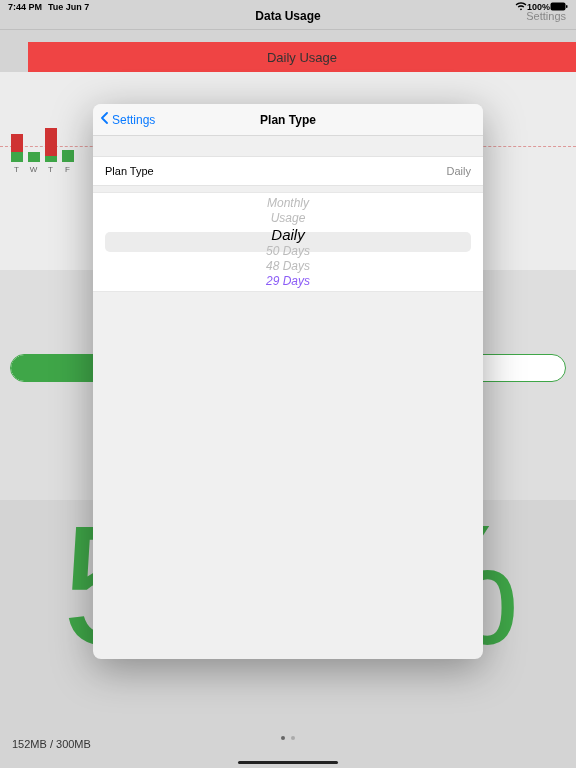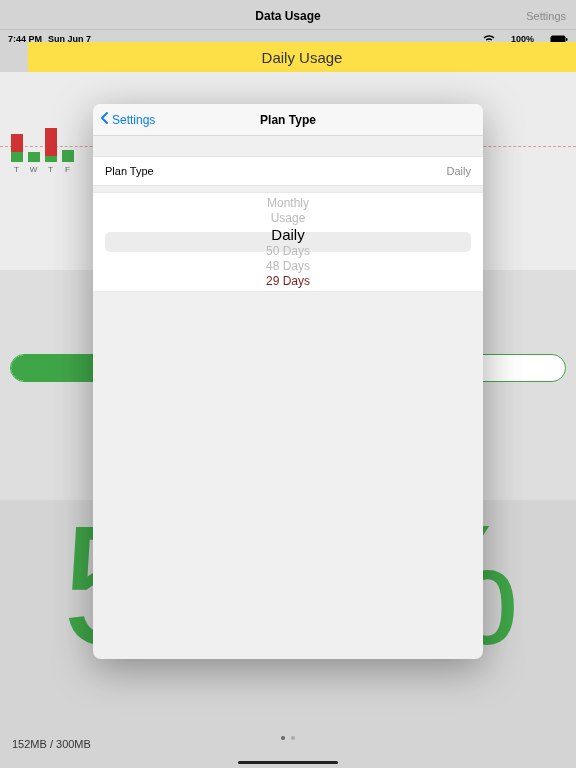--- a/index.html
+++ b/index.html
@@ -1,30 +1,30 @@
 <!DOCTYPE html>
 <html><head>
 <meta charset="utf-8">
 <style>
   * { box-sizing: border-box; margin: 0; padding: 0; }
   html, body { width: 576px; height: 768px; overflow: hidden; font-family: -apple-system, "Helvetica Neue", Arial, sans-serif; }
   body { background: #d4d4d4; position: relative; }
 
   
-  .status-bar { position: absolute; top:0; left:0; right:0; height:14px; display:flex; align-items:center; justify-content:space-between; padding:0 8px; font-size:9px; font-weight:600; color:#000;margin-top:32px; }
+  .status-bar { position: absolute; top:0; left:0; right:0; height:14px; display:flex; align-items:center; justify-content:space-between; padding:0 8px; font-size:9px; font-weight:600; color:#000; }
   .status-left { display:flex; gap:6px; }
-  .status-right { display:flex; align-items:center; gap:16px; }
+  .status-right { display:flex; align-items:flex-start; gap:0; }
   .wifi-icon svg, .battery-icon svg { display:block; }
 
   
   .nav-header { position:absolute; top:2px; left:0; right:0; height:28px; display:flex; align-items:center; justify-content:center; border-bottom:1px solid #bfbfbf; }
   .nav-title { font-size:12px; font-weight:600; }
   .nav-settings { position:absolute; right:10px; font-size:11px; color:#888; }
 
-  .sub-header { position:absolute; top:42px; left:0; right:0; height:30px; display:flex; align-items:center; justify-content:center; background:#fde047; font-size:15px; color:#333;margin-left:28px; }
+  .sub-header { position:absolute; top:42px; left:0; right:0; height:30px; display:flex; align-items:center; justify-content:center; background:#ef4444; font-size:13px; color:#333;margin-left:28px; }
 
   
   .chart-area { position:absolute; top:72px; left:0; right:0; height:198px; background:#ececec; }
   .chart-bars { position:absolute; left:10px; bottom:96px; display:flex; gap:4px; align-items:flex-end; }
   .bar-col { width:13px; display:flex; flex-direction:column; align-items:center; }
   .bar-red { width:12px; background:#cf3333; }
   .bar-green { width:12px; background:#3fa648; }
   .bar-label { font-size:8px; color:#666; margin-top:3px; }
   .dashed-line { position:absolute; left:0; right:0; top:74px; border-top:1px dashed #d99; }
 
@@ -48,34 +48,34 @@
   .modal-backdrop { position:absolute; inset:0; }
   .modal { position:absolute; top:104px; left:93px; width:390px; height:555px; background:#f0f0f0; border-radius:8px; box-shadow:0 10px 40px rgba(0,0,0,0.35); overflow:hidden; }
   .modal-header { height:32px; background:#f7f7f7; border-bottom:1px solid #d9d9d9; display:flex; align-items:center; justify-content:center; position:relative; }
   .modal-back { position:absolute; left:6px; display:flex; align-items:center; color:#0a7aff; font-size:12px; gap:1px; }
   .modal-back svg { width:12px; height:12px; }
   .modal-title { font-size:12px; font-weight:600; }
 
   .row { height:30px; background:#fff; border-top:1px solid #e3e3e3; border-bottom:1px solid #e3e3e3; display:flex; align-items:center; justify-content:space-between; padding:0 12px; font-size:11px; margin-top:20px; }
   .row-value { color:#8a8a8a; }
 
-  .picker { margin-top:6px; background:#fff; border-top:1px solid #e7e7e7; border-bottom:1px solid #e7e7e7; height:100px; position:relative; overflow:hidden; }
+  .picker { margin-top:6px; background:#fff; border-top:1px solid #e7e7e7; border-bottom:1px solid #e7e7e7; height:100px; position:relative; overflow:hidden;font-style:italic; }
   .picker-items { position:absolute; left:0; right:0; top:50%; transform:translateY(-50%); display:flex; flex-direction:column; align-items:center; }
   .picker-item { font-size:12px; color:#bbb; height:15px; line-height:15px; }
-  .picker-item.fade { color:#7f1d1d; }
+  .picker-item.fade { color:#8b5cf6; }
   .picker-item.selected { font-size:15px; color:#000; height:18px; line-height:18px; font-weight:400; }
   .picker-highlight { position:absolute; left:12px; right:12px; top:50%; transform:translateY(-50%); height:20px; background:#ececec; border-radius:5px; }
 </style>
 </head>
 <body>
 
 <div class="status-bar">
   <div class="status-left">
     <span>7:44 PM</span>
-    <span>Sun Jun 7</span>
+    <span>Tue Jun 7</span>
   </div>
   <div class="status-right">
     <span class="wifi-icon">
       <svg width="12" height="9" viewBox="0 0 12 9">
           <path d="M6 8.2c.5 0 .9-.4.9-.9S6.5 6.4 6 6.4s-.9.4-.9.9.4.9.9.9zM3.6 5.6c1.3-1.3 3.5-1.3 4.8 0l.9-.9c-1.8-1.8-4.8-1.8-6.6 0l.9.9zM1.5 3.5c2.5-2.5 6.5-2.5 9 0l.9-.9C8.4-.4 3.6-.4.6 2.6l.9.9z" fill="#000"></path>
         </svg>
     </span>
     <span>100%</span>
     <span class="battery-icon">
       <svg width="18" height="9" viewBox="0 0 18 9">

